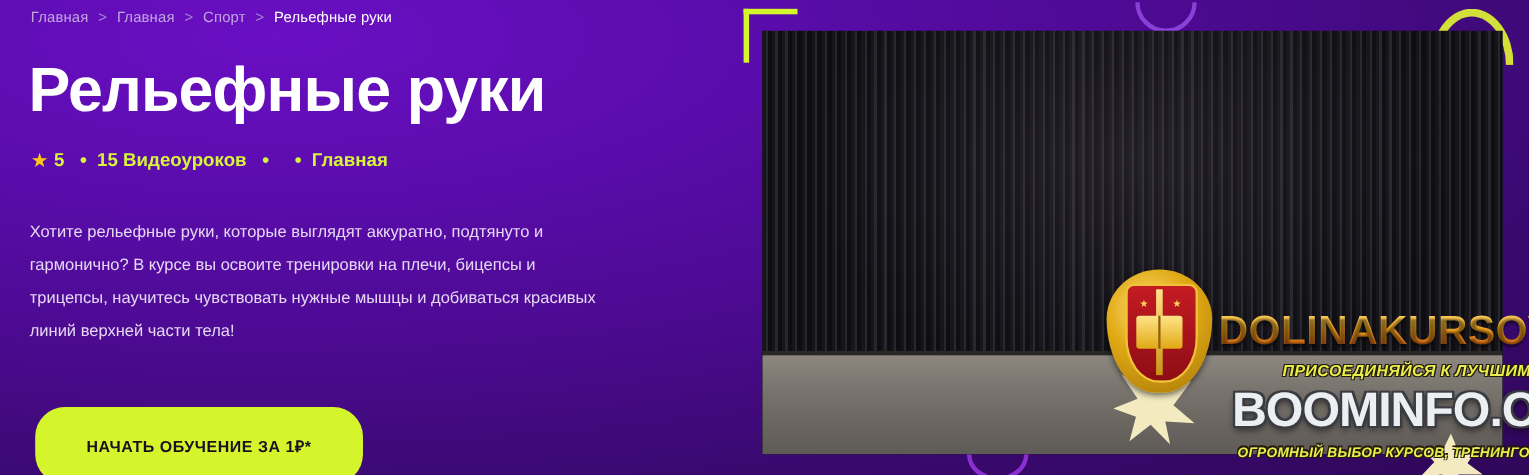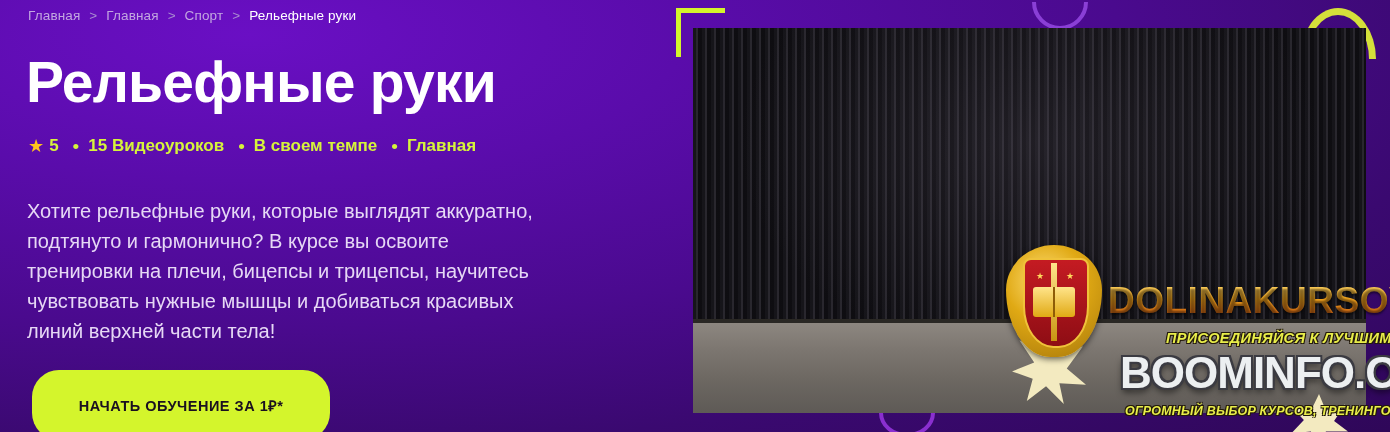--- a/index.html
+++ b/index.html
@@ -19,21 +19,21 @@
   .breadcrumb span.sep{color:#a98cd0;margin:0 5px;}
   .breadcrumb span.cur{color:#ffffff;}
   .title{position:absolute;left:26px;top:52px;margin:0;
     font-size:57px;line-height:60px;font-weight:700;color:#ffffff;letter-spacing:-.8px;}
   .meta{position:absolute;left:28px;top:136px;display:flex;align-items:center;gap:0;white-space:nowrap;}
   .meta .star{color:#ffc61a;font-size:18px;line-height:1;margin-right:5px;}
   .meta .rating{color:#d6f43a;font-weight:700;font-size:17px;}
   .meta .dot{color:#d6f43a;font-size:19px;line-height:1;margin:0 9px 0 14px;}
   .meta .mi{color:#d6f43a;font-weight:700;font-size:17px;}
   .desc{position:absolute;left:27px;top:196px;width:520px;margin:0;
-    font-size:20px;line-height:30px;color:#e6d8f5;font-weight:400;}
+    font-size:15px;line-height:30px;color:#e6d8f5;font-weight:400;}
   .cta{position:absolute;left:32px;top:370px;width:298px;height:70px;border:0;
     border-radius:27px;background:#d4f52c;color:#1a1020;
     font-family:"Liberation Sans",sans-serif;font-size:14.5px;font-weight:700;letter-spacing:.5px;
     cursor:pointer;display:flex;align-items:center;justify-content:center;}
   
   .bracket{position:absolute;left:676px;top:8px;width:44px;height:44px;
     border-left:5px solid #d4f52c;border-top:5px solid #d4f52c;}
   .arc-purple{position:absolute;left:1032px;top:-26px;width:48px;height:48px;
     border:4px solid #8a3fd6;border-radius:50%;clip-path:inset(50% 0 0 0);}
   .arc-yellow{position:absolute;left:1300px;top:8px;width:62px;height:44px;
@@ -106,21 +106,20 @@
     </div>
 
     <h1 class="title">Рельефные руки</h1>
 
     <div class="meta">
       <span class="star">★</span>
       <span class="rating">5</span>
       <span class="dot">•</span>
       <span class="mi">15 Видеоуроков</span>
       <span class="dot">•</span>
-      <span class="mi">В своем темпе</span>
       <span class="dot">•</span>
       <span class="mi">Главная</span>
     </div>
 
     <p class="desc">Хотите рельефные руки, которые выглядят аккуратно, подтянуто и гармонично? В курсе вы освоите тренировки на плечи, бицепсы и трицепсы, научитесь чувствовать нужные мышцы и добиваться красивых линий верхней части тела!</p>
 
     <button class="cta">НАЧАТЬ ОБУЧЕНИЕ ЗА 1₽*</button>
   </div>
 
   <div class="bracket"></div>

